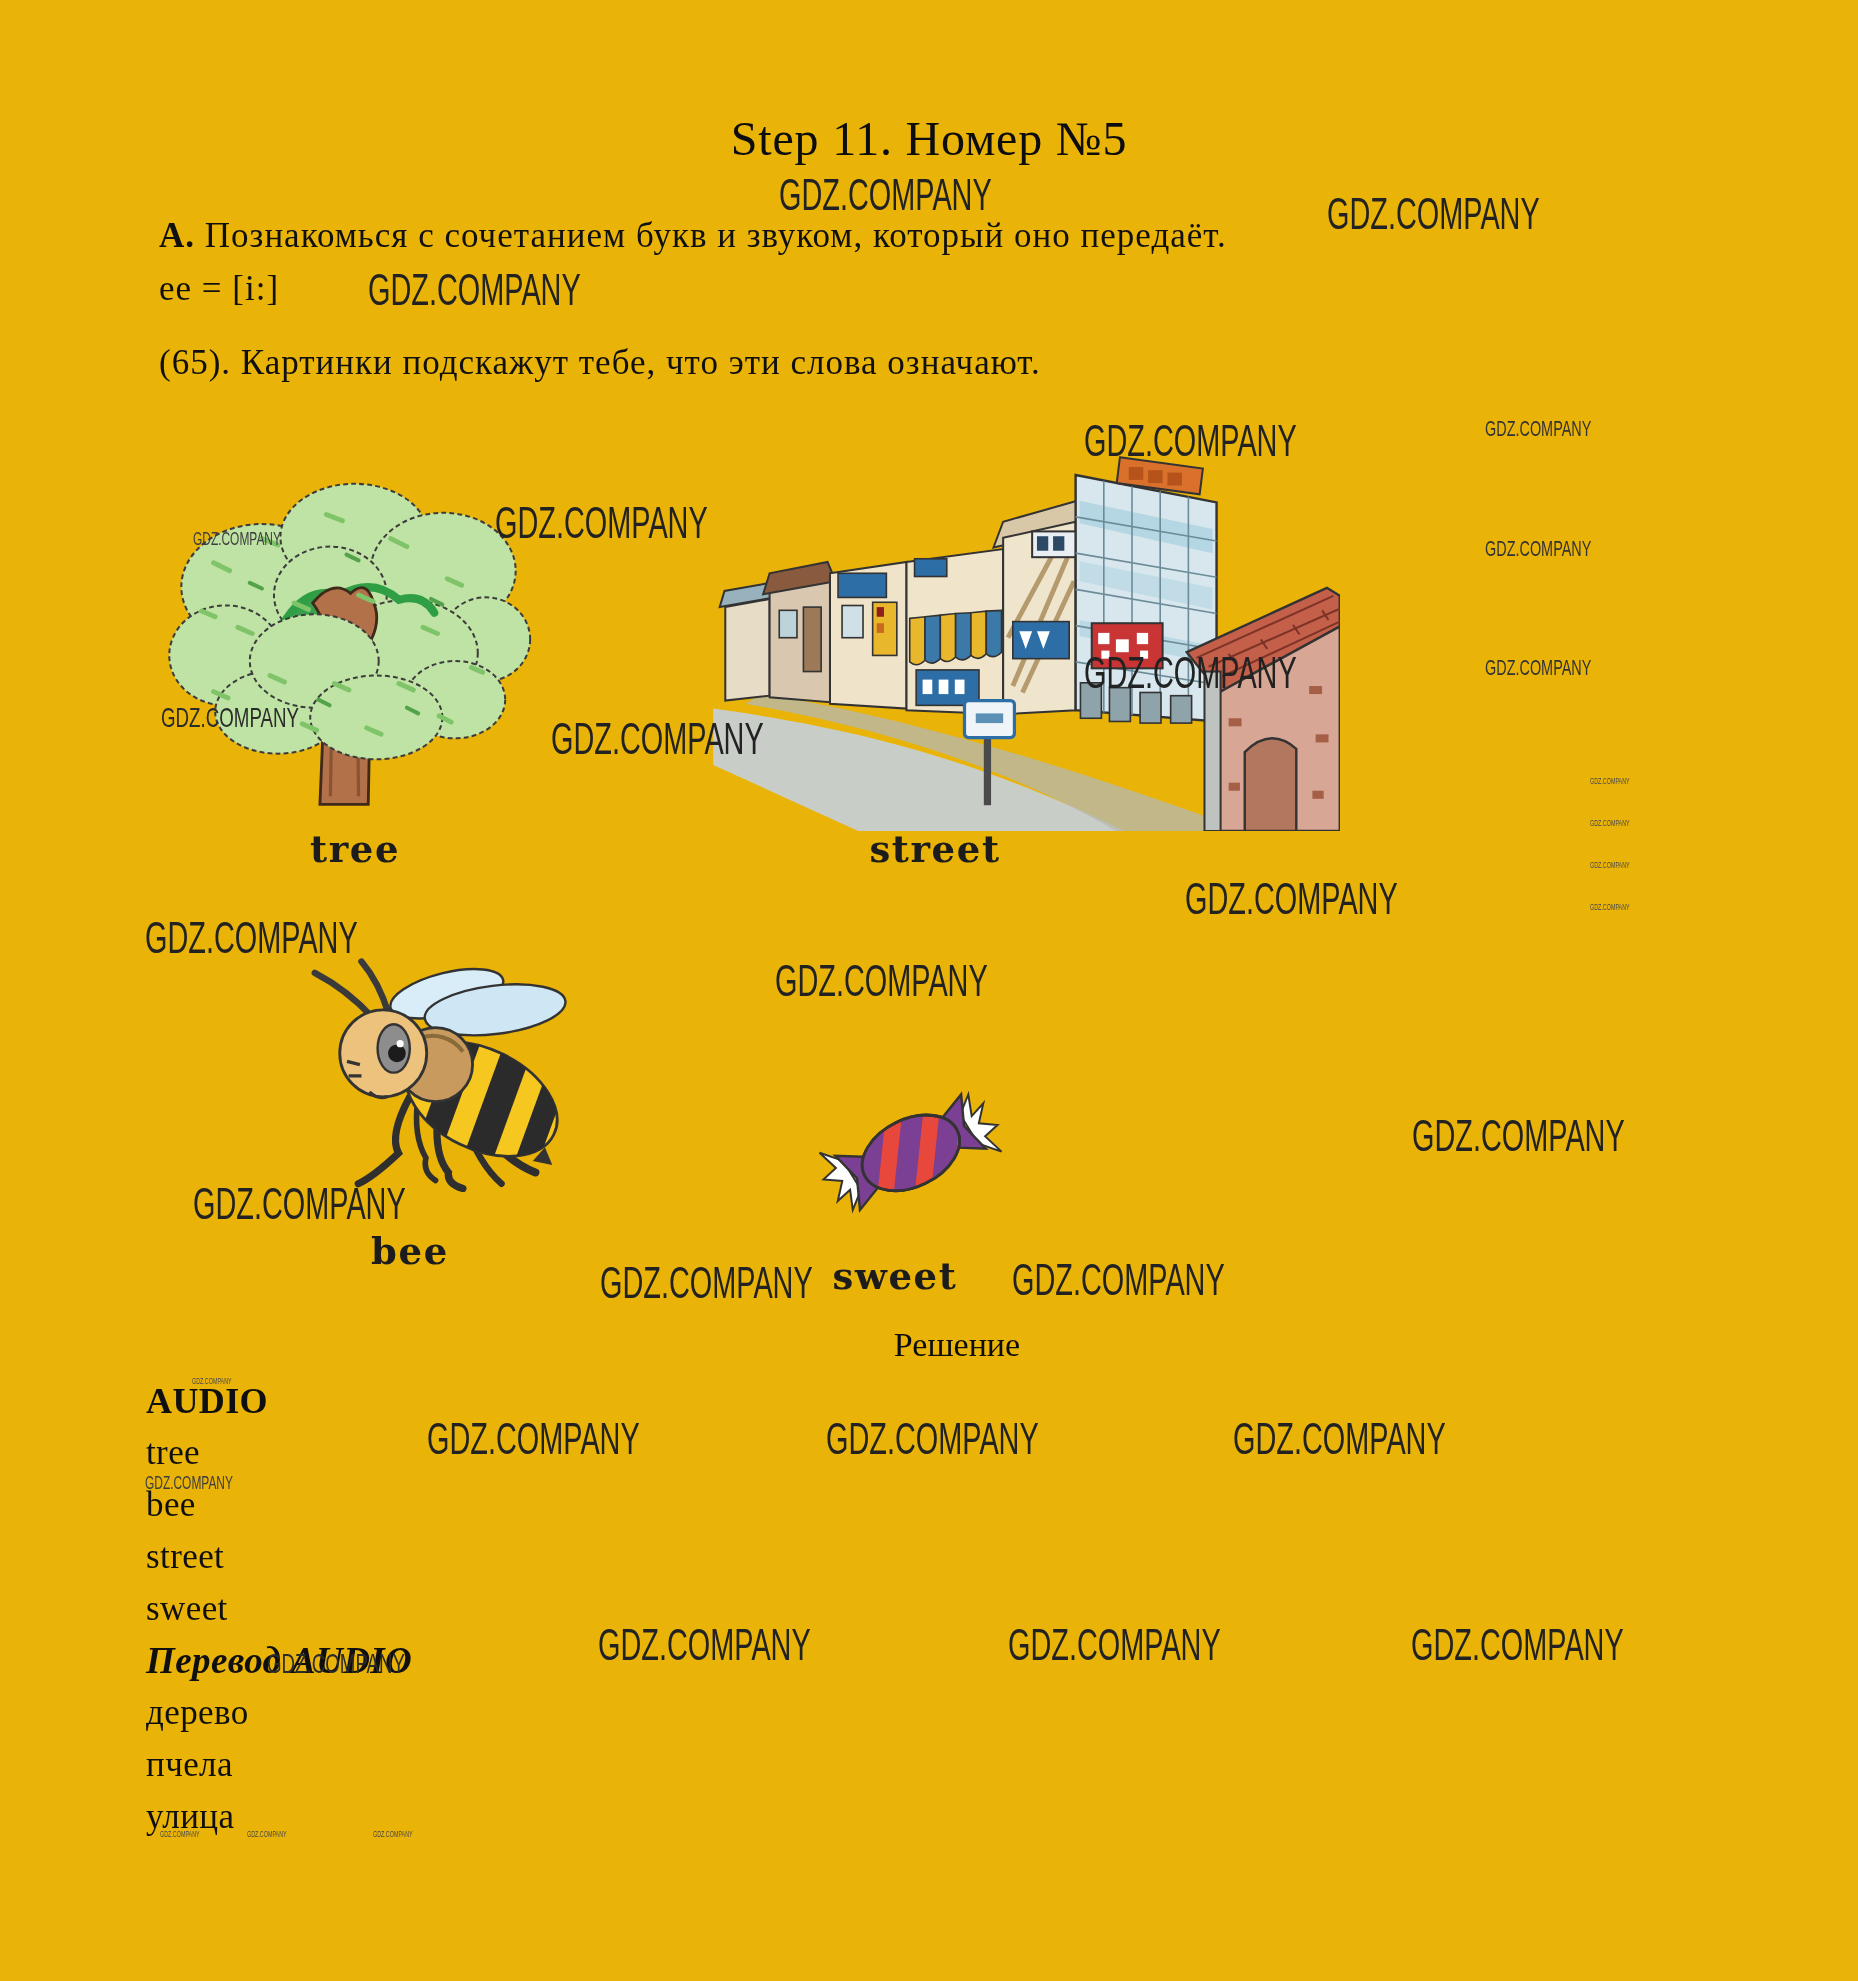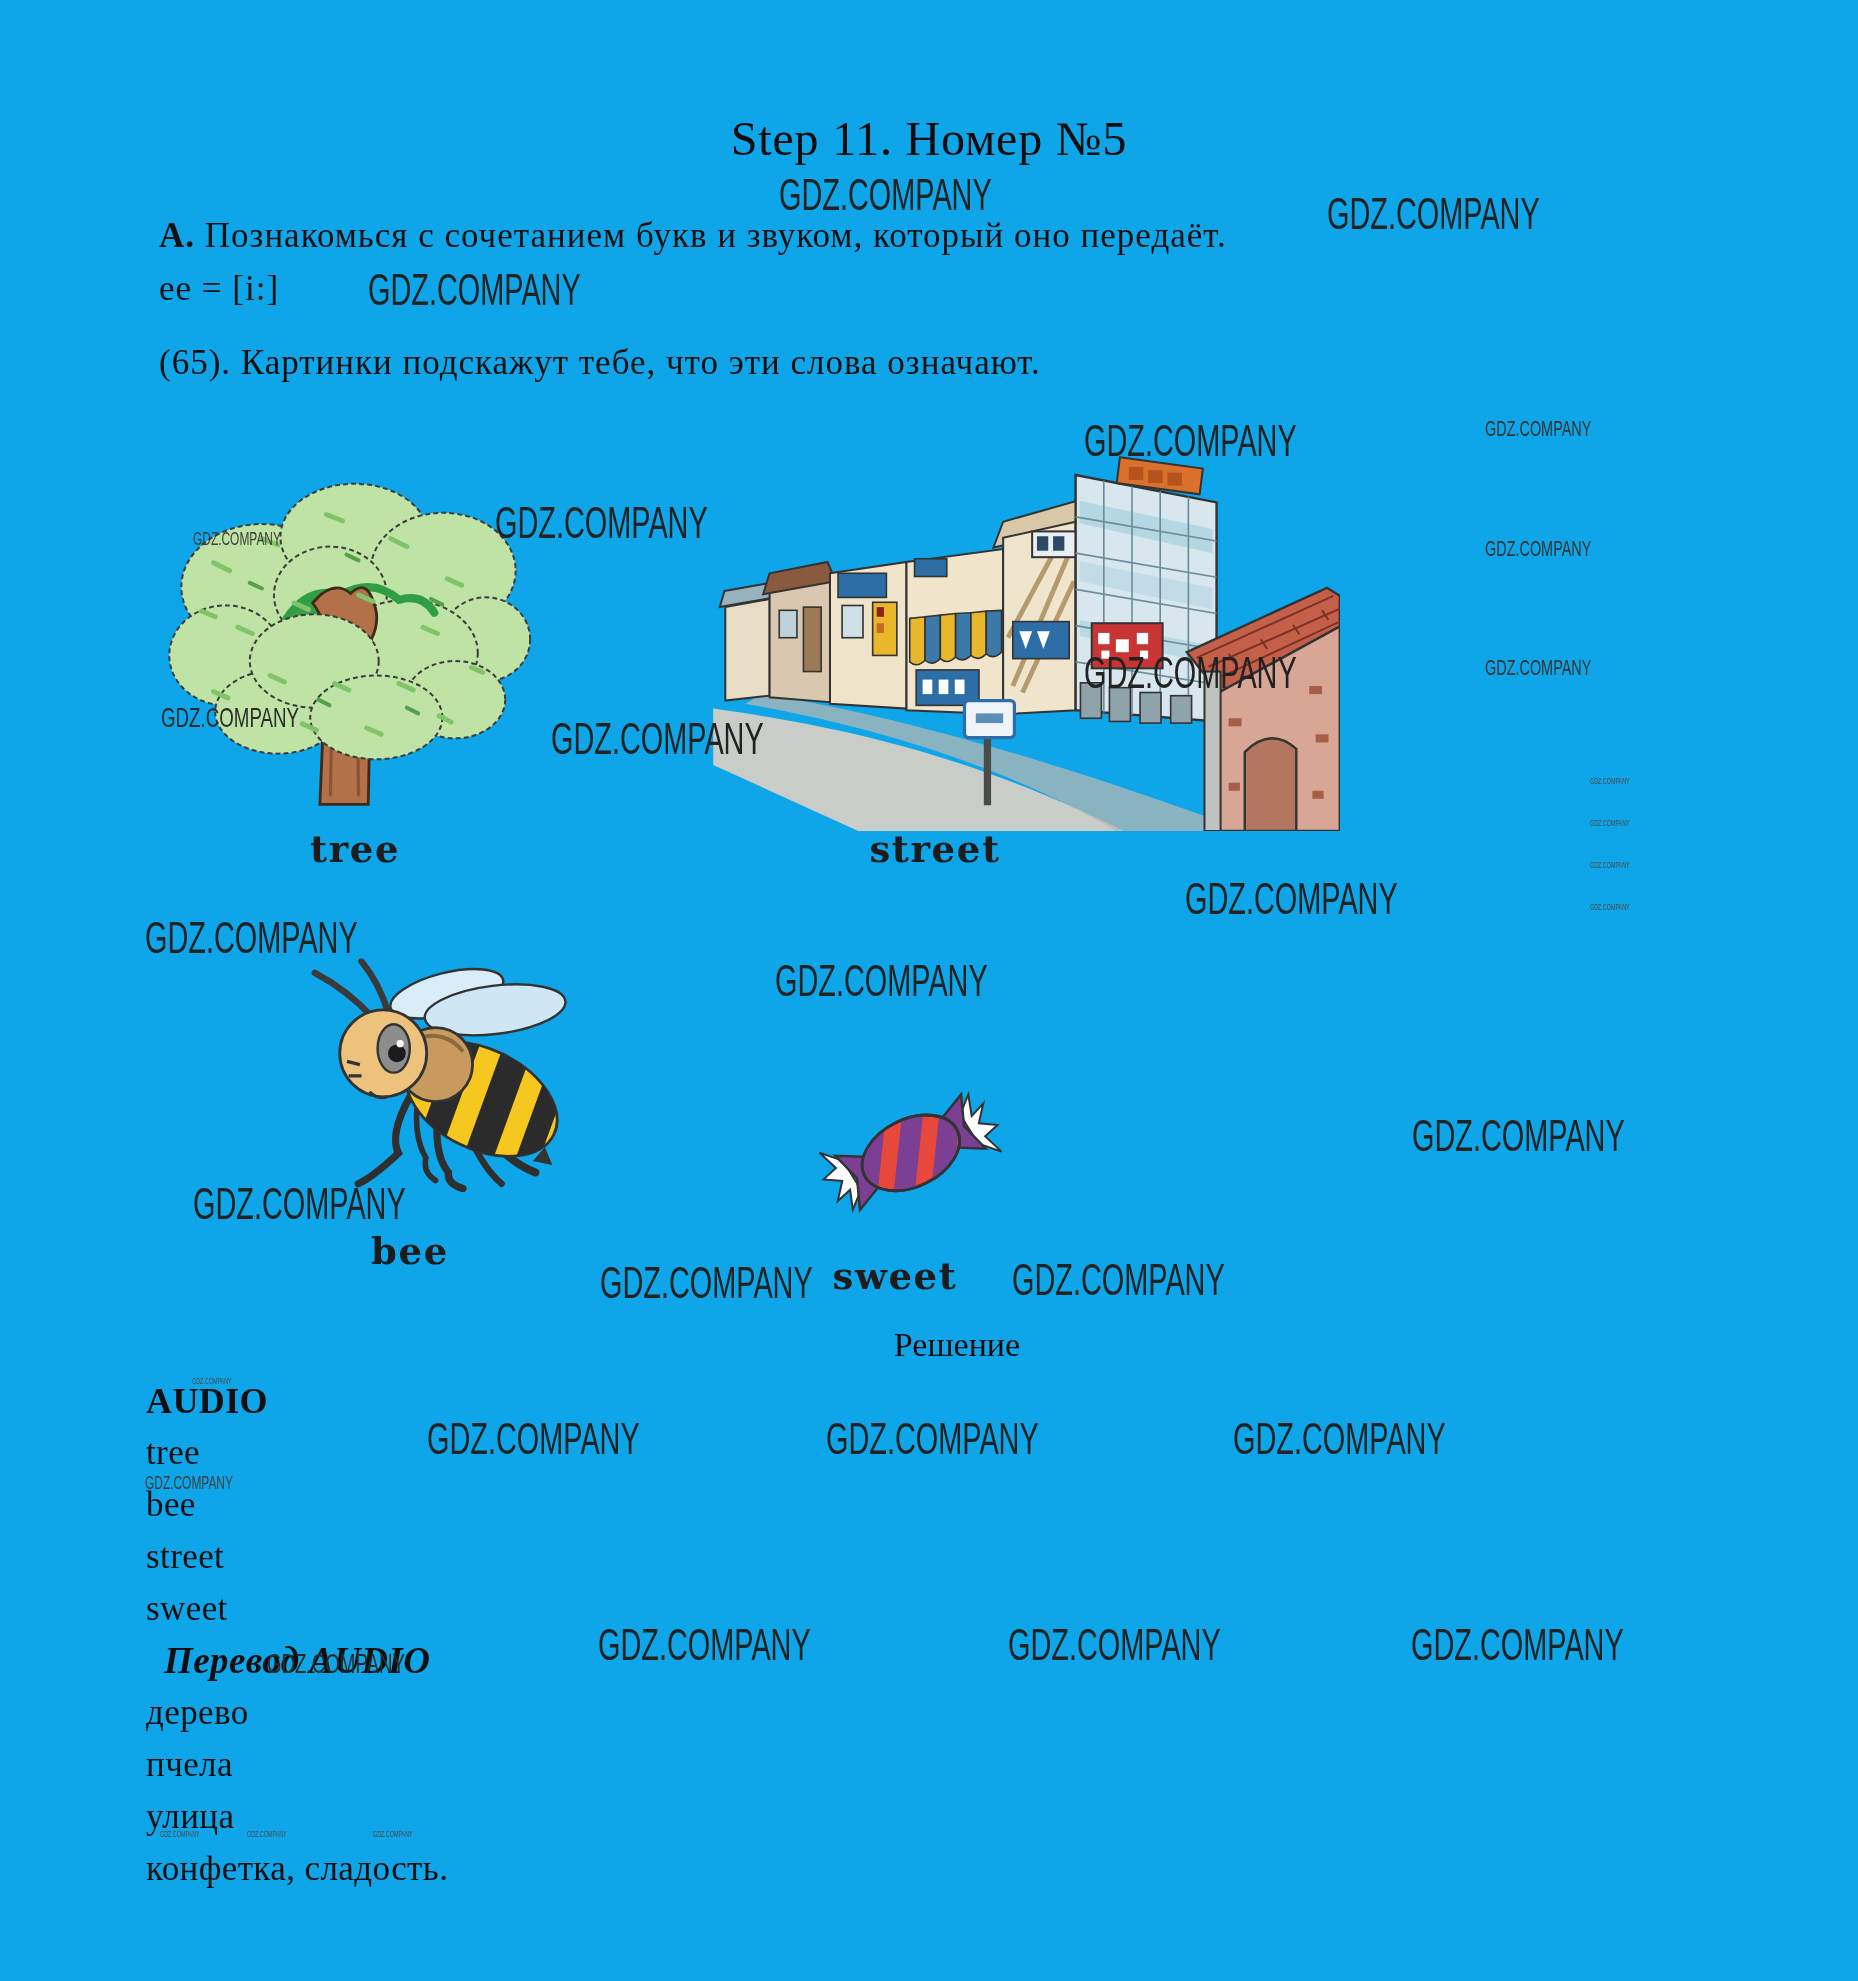--- a/index.html
+++ b/index.html
@@ -1,16 +1,16 @@
 <!DOCTYPE html>
 <html style="font-size:13px"><head>
 <meta charset="utf-8">
 <style>
   html,body{margin:0;padding:0;background:#fff;}
-  .page{position:relative;width:1858px;height:1981px;background:#0ea5e9;overflow:hidden;
+  .page{position:relative;width:1858px;height:1981px;background:#eab308;overflow:hidden;
         font-family:"Liberation Serif",serif;color:#111;}
 
   
   .title{position:absolute;top:111px;left:0;width:100%;margin:0;text-align:center;
          font-size:48px;font-weight:normal;letter-spacing:0.8px;color:#0d0d0d;}
   .para{position:absolute;left:145px;margin:14px;font-size:35px;letter-spacing:1px;
         white-space:nowrap;color:#101010;}
   .para b{font-weight:bold;}
   .p-a{top:202px;}
   .p-ee{top:255px;}
@@ -291,21 +291,20 @@
   <div class="sol">
     <div class="sol-line b">AUDIO</div>
     <div class="sol-line">tree</div>
     <div class="sol-line">bee</div>
     <div class="sol-line">street</div>
     <div class="sol-line">sweet</div>
     <div class="sol-line bi">Перевод AUDIO</div>
     <div class="sol-line">дерево</div>
     <div class="sol-line">пчела</div>
     <div class="sol-line">улица</div>
-    <div class="sol-line">конфетка, сладость.</div>
   </div>
 
   <div>
       <span class="wm wm-std" style="left: 779px; top: 173px;">GDZ.COMPANY</span>
       <span class="wm wm-std" style="left: 1327px; top: 192px;">GDZ.COMPANY</span>
       <span class="wm wm-std" style="left: 368px; top: 268px;">GDZ.COMPANY</span>
       <span class="wm wm-std" style="left: 495px; top: 501px;">GDZ.COMPANY</span>
       <span class="wm wm-std" style="left: 1084px; top: 419px;">GDZ.COMPANY</span>
       <span class="wm wm-std" style="left: 1084px; top: 651px;">GDZ.COMPANY</span>
       <span class="wm wm-std" style="left: 551px; top: 717px;">GDZ.COMPANY</span>

